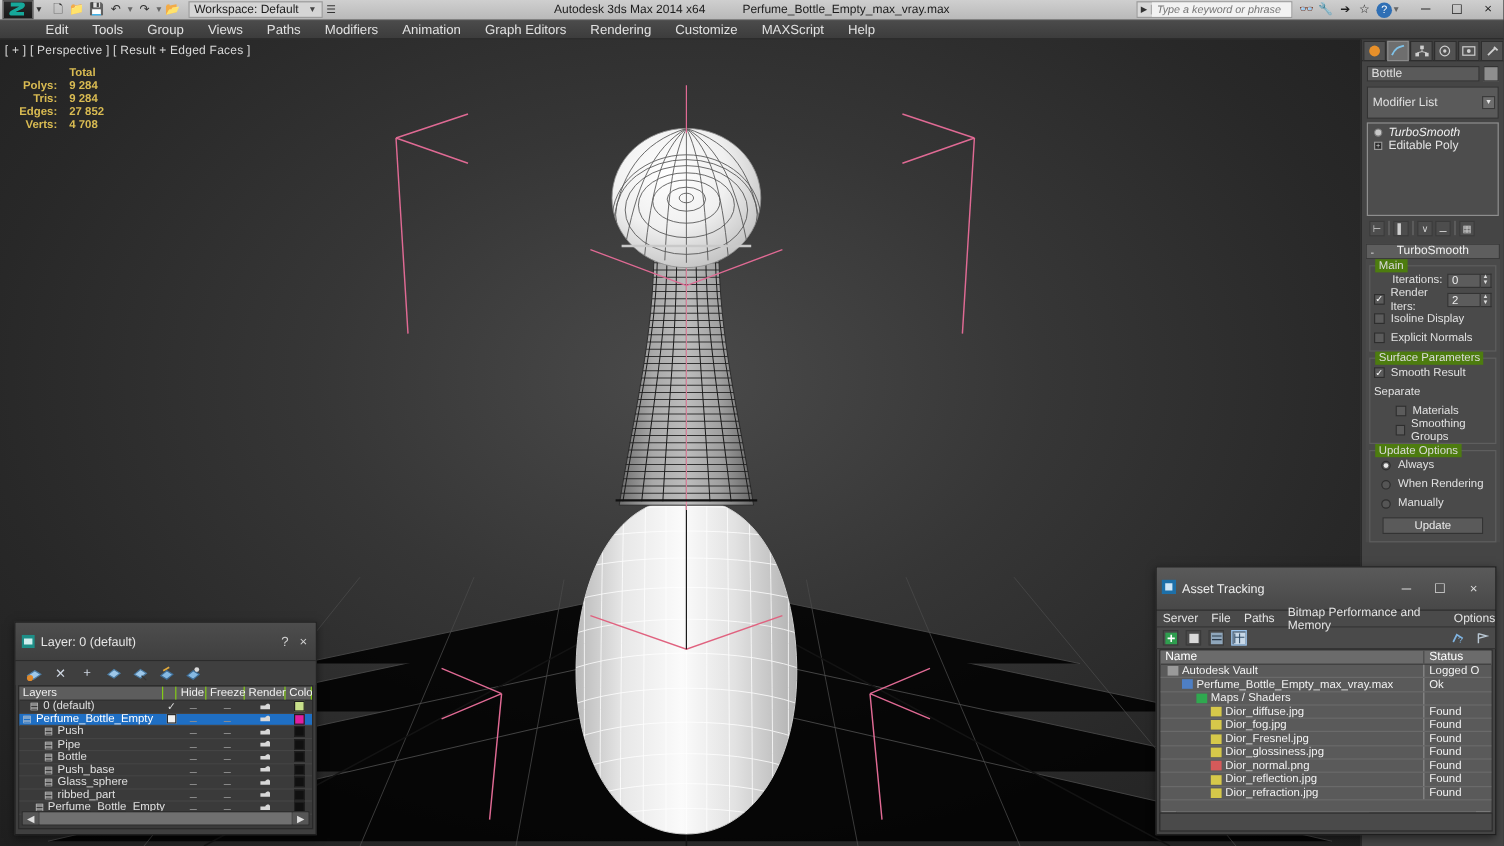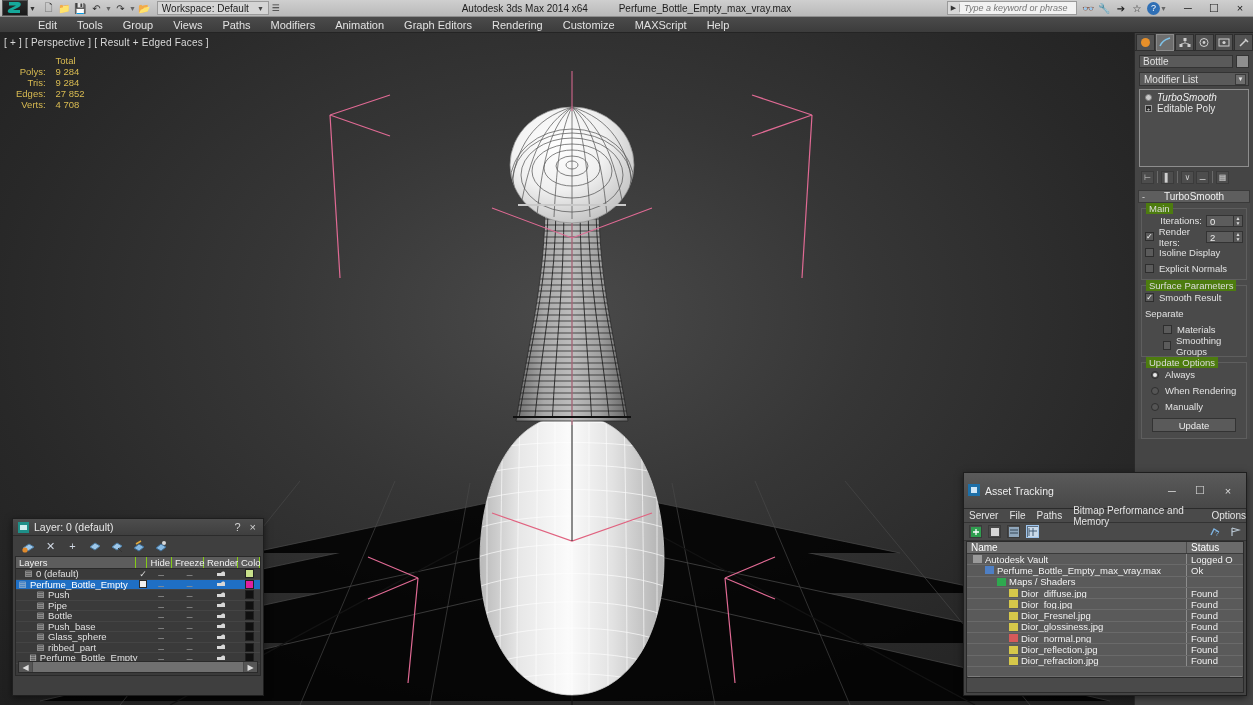--- a/index.html
+++ b/index.html
@@ -75,39 +75,39 @@
   .menuitem{padding:0 10px;color:#e2e2e2;font-size:11px;line-height:16px;cursor:default;}
 
   
   .viewport{
     position:absolute;left:0;top:33px;width:1134px;height:672px;
     background:radial-gradient(ellipse at 50% 42%, #4a4a4a 0%, #363636 38%, #282828 72%, #1f1f1f 100%);
     overflow:hidden;
   }
   .vp-label{position:absolute;left:4px;top:4px;color:#d9d9d9;font-size:10px;letter-spacing:.2px;}
   .vp-stats{position:absolute;left:16px;top:22px;color:#d6b94c;font-size:9.5px;line-height:11px;}
-  .vp-stats table{border-collapse:collapse;}
+  .vp-stats table{border-collapse:collapse;font-weight:bold;}
   .vp-stats td{padding:0;color:#d9bb52;font-size:9.5px;line-height:11px;}
   .vp-stats td.lbl{text-align:right;padding-right:6px;}
   .vp-stats .tot{padding-left:4px;}
 
   
   .cmdpanel{
     position:absolute;left:1134px;top:33px;width:119px;height:672px;
     background:#454545;border-left:1px solid #2a2a2a;
   }
   .cp-tabs{display:flex;height:18px;background:#3e3e3e;border-bottom:1px solid #2b2b2b;}
   .cp-tab{width:19px;height:17px;margin:1px 0 0 1px;background:#525252;border:1px solid #2e2e2e;
     display:flex;align-items:center;justify-content:center;}
   .cp-tab.active{background:#6e6e6e;border-color:#8a8a8a;}
   .cp-name-row{display:flex;align-items:center;margin:4px 4px 0 4px;}
   .cp-namefield{flex:1;height:13px;background:#5a5a5a;border:1px solid #333;color:#e0e0e0;
     font-size:10px;padding:0 3px;line-height:12px;}
   .cp-colorchip{width:13px;height:13px;background:#8e8e8e;border:1px solid #333;margin-left:3px;}
-  .cp-modlist{margin:4px 4px 0 4px;height:14px;background:#5a5a5a;border:1px solid #333;
+  .cp-modlist{margin:4px 4px 0 4px;height:27px;background:#5a5a5a;border:1px solid #333;
     display:flex;align-items:center;justify-content:space-between;padding:0 2px 0 4px;font-size:10px;color:#e0e0e0;}
   .cp-modlist .arrow{width:11px;height:11px;background:#6d6d6d;border:1px solid #3a3a3a;
     display:flex;align-items:center;justify-content:center;font-size:6px;color:#e6e6e6;}
   .cp-stack{margin:3px 4px 0 4px;height:78px;background:#4d4d4d;border:1px solid #8e8e8e;
     padding:2px 0;overflow:hidden;}
   .cp-stackrow{display:flex;align-items:center;height:11px;padding-left:4px;font-size:10px;color:#e4e4e4;}
   .cp-stackrow .sico{width:9px;height:9px;margin-right:4px;display:flex;align-items:center;justify-content:center;}
   .cp-stackrow.italic{font-style:italic;color:#f0f0f0;}
   .dot-ico{width:7px;height:7px;border-radius:50%;background:#c9c9c9;border:1px solid #7e7e7e;}
   .sq-ico{width:7px;height:7px;background:#2b2b2b;border:1px solid #9b9b9b;color:#ddd;font-size:6px;
@@ -134,21 +134,21 @@
     display:flex;align-items:center;justify-content:center;font-size:8px;color:#ffffff;line-height:8px;}
   .radio{width:8px;height:8px;border-radius:50%;background:#555;border:1px solid #2e2e2e;margin-right:6px;
     display:flex;align-items:center;justify-content:center;}
   .radio .in{width:4px;height:4px;border-radius:50%;background:#e8e8e8;}
   .btn-wide{margin:5px auto 2px auto;width:84px;height:14px;background:#5a5a5a;border:1px solid #333;
     display:flex;align-items:center;justify-content:center;font-size:9.5px;color:#ececec;}
 
   
   .win{position:absolute;background:#3f3f3f;border:1px solid #1e1e1e;
     box-shadow:0 2px 7px rgba(0,0,0,.5);}
-  .win-title{height:17px;background:linear-gradient(#4d4d4d,#3f3f3f);display:flex;align-items:center;
+  .win-title{height:32px;background:linear-gradient(#4d4d4d,#3f3f3f);display:flex;align-items:center;
     padding:0 4px;border-bottom:1px solid #2b2b2b;}
   .win-title .wicon{width:12px;height:12px;margin-right:5px;display:flex;align-items:center;justify-content:center;}
   .win-title .wtxt{font-size:10.5px;color:#e6e6e6;}
   .win-title .wactions{margin-left:auto;display:flex;align-items:center;gap:9px;padding-right:3px;}
   .win-title .wactions span{font-size:11px;color:#d2d2d2;}
 
   #layerwin{left:12px;top:518px;width:252px;height:178px;}
   .layer-tools{height:20px;display:flex;align-items:center;gap:9px;padding-left:9px;background:#3f3f3f;}
   .ltool{width:13px;height:13px;display:flex;align-items:center;justify-content:center;font-size:11px;color:#cfd7e2;}
   .ltable{margin:0 2px;border:1px solid #2a2a2a;background:#3a3a3a;height:120px;overflow:hidden;position:relative;}

